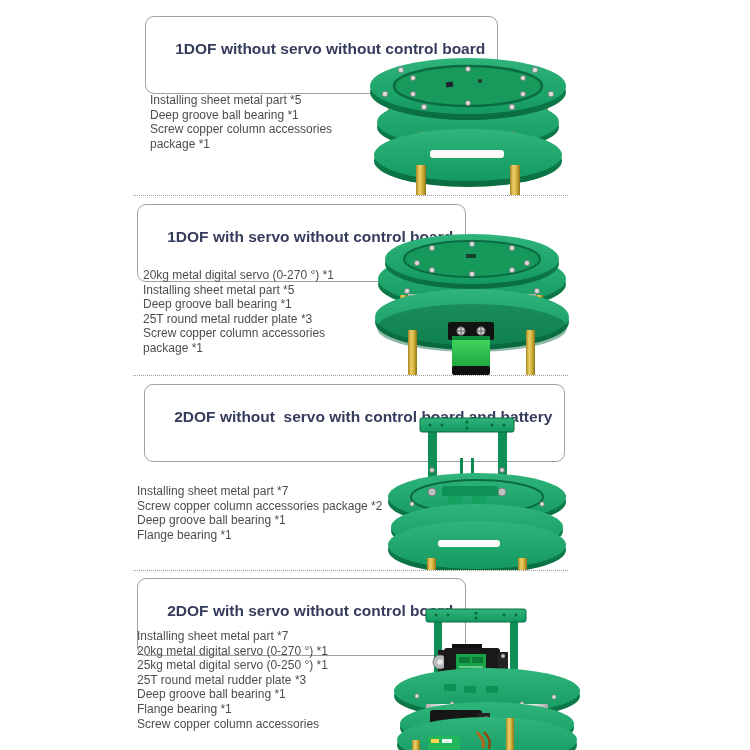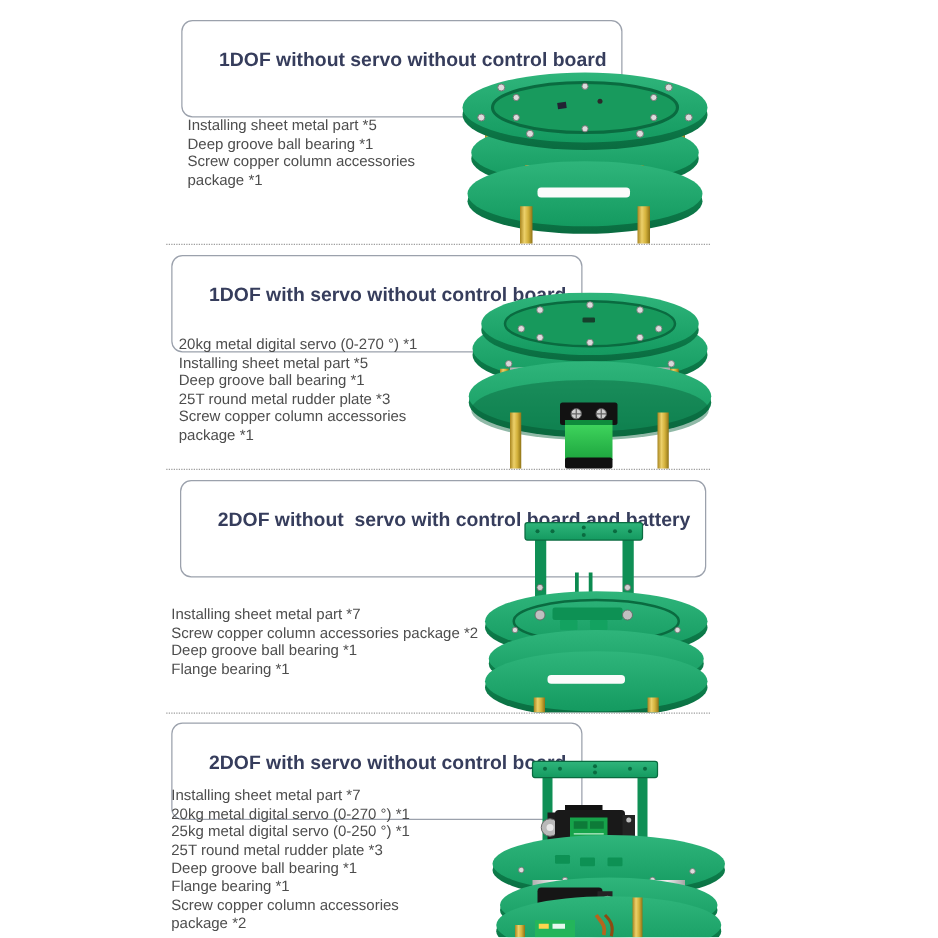--- a/index.html
+++ b/index.html
@@ -261,21 +261,20 @@
   </div>
 
   <div class="parts" style="left:137px;top:629px;">
     <div>Installing sheet metal part *7</div>
     <div>20kg metal digital servo (0-270 °) *1</div>
     <div>25kg metal digital servo (0-250 °) *1</div>
     <div>25T round metal rudder plate *3</div>
     <div>Deep groove ball bearing *1</div>
     <div>Flange bearing *1</div>
     <div>Screw copper column accessories</div>
-    <div>package *2</div>
   </div>
 
   <div class="photo" style="left:382px;top:604px;width:220px;height:146px;">
     <svg viewBox="0 0 220 146" width="220" height="146">
 
       <rect x="52" y="14" width="8" height="68" fill="#0f8f55"></rect>
       <rect x="128" y="14" width="8" height="68" fill="#0f8f55"></rect>
       <rect x="44" y="5" width="100" height="13" rx="2" fill="url(#gTop)" stroke="#0a6b40" stroke-width="1"></rect>
       <g fill="#0a6b40">
         <circle cx="54" cy="11" r="1.6"></circle>

